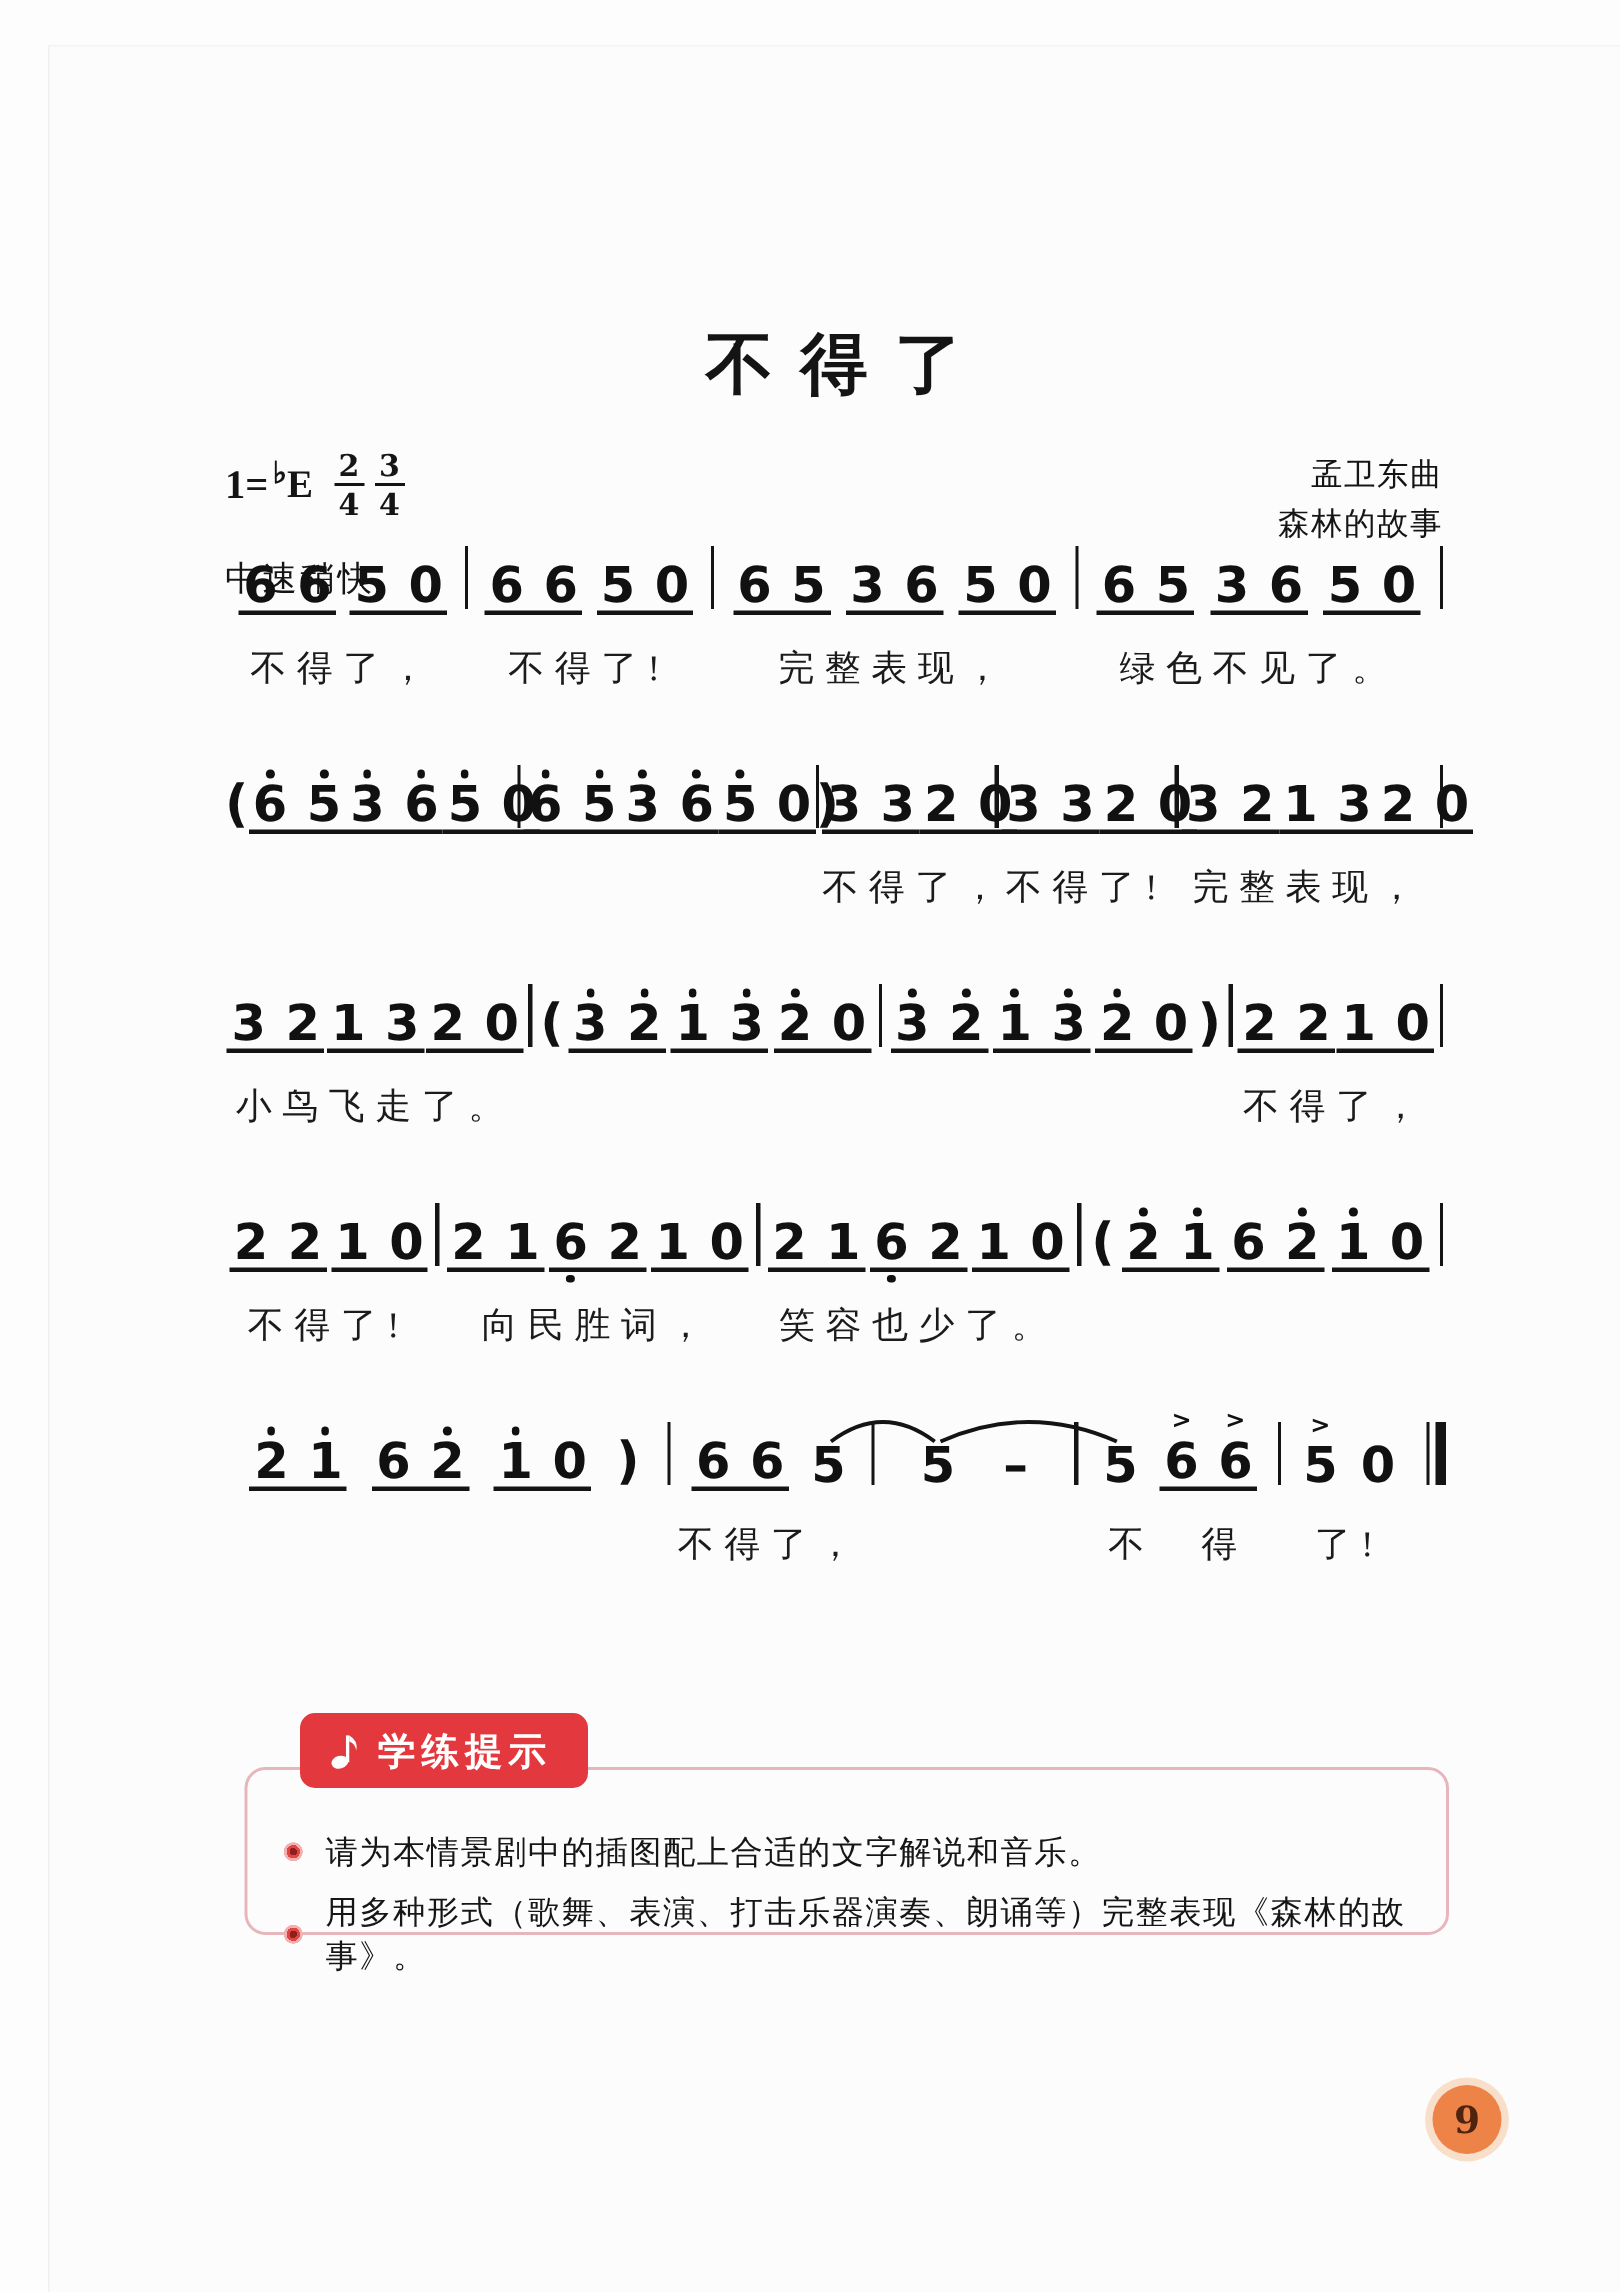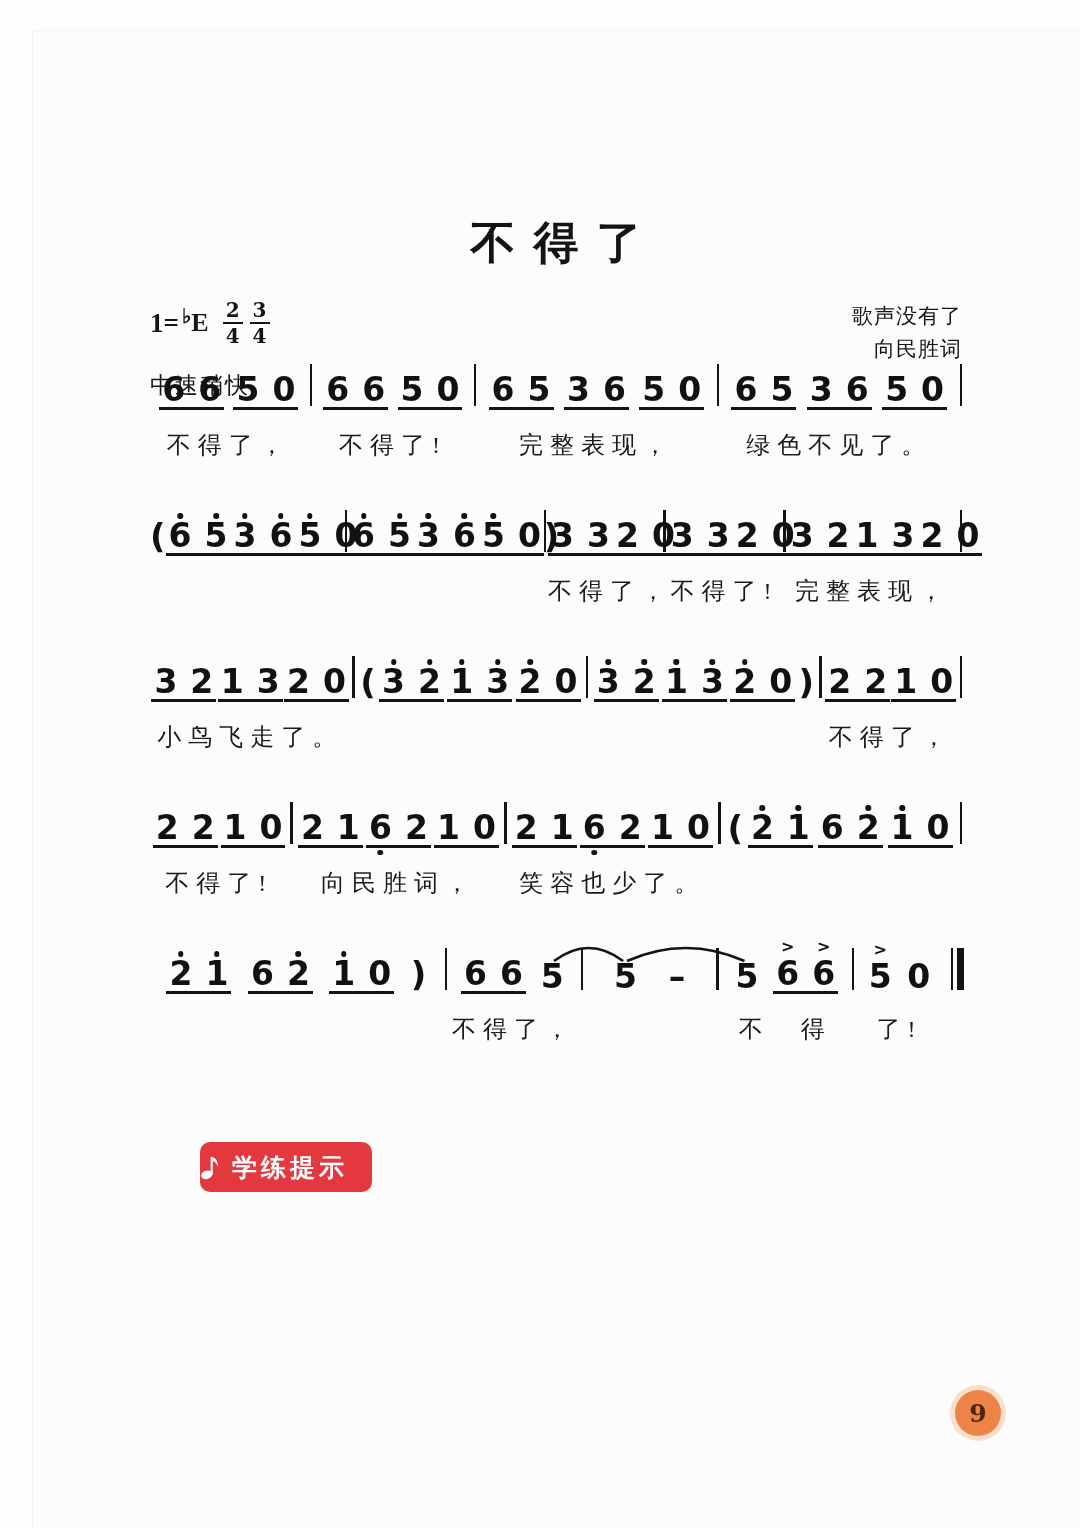--- a/index.html
+++ b/index.html
@@ -44,21 +44,21 @@
   .finalbar{display:flex;gap:4px;margin:2px 0 0 8px;flex:0 0 auto;}
   .finalbar .thin{width:2.5px;height:42px;background:#141414;}
   .finalbar .thick{width:7px;height:42px;background:#141414;}
   .m-lyric{margin-top:19px;height:30px;font-size:24px;letter-spacing:7px;text-align:center;
            white-space:nowrap;color:#1b1b1b;}
   
   .tips-box{position:absolute;left:163px;top:1178px;width:803px;height:112px;background:#fdfcfc;
             border:2px solid #e7b6bd;border-radius:14px;box-sizing:border-box;}
   .tips-badge{position:absolute;left:200px;top:1142px;height:50px;background:#e4383f;
               border-radius:10px;color:#fff;display:flex;align-items:center;gap:10px;
-              padding:0 24px 0 0;font-size:25px;font-weight:bold;letter-spacing:4px;z-index:2;}
+              padding:0 24px 0 20px;font-size:25px;font-weight:bold;letter-spacing:4px;z-index:2;}
   .tip-rows{padding:40px 0 0 24px;display:flex;flex-direction:column;gap:11px;}
   .tip-row{display:flex;align-items:center;gap:15px;}
   .bullet{flex:0 0 13px;width:13px;height:13px;border-radius:50%;
           background:radial-gradient(circle at 50% 50%, #8e1f1f 0 2.5px, #e04444 2.5px 4.5px, #f2b0b0 4.5px 6.2px, rgba(0,0,0,0) 6.5px);}
   .tip-text{font-size:21.5px;letter-spacing:1px;color:#161616;}
   
   .pagenum{position:absolute;left:955px;top:1390px;width:46px;height:46px;border-radius:50%;
            background:#ee8348;box-shadow:0 0 0 5px rgba(244,189,143,0.45);
            display:flex;align-items:center;justify-content:center;
            font-family:"DejaVu Serif",serif;font-size:25px;font-weight:bold;color:#4e240f;}
@@ -82,22 +82,22 @@
           <span class="ts-d">4</span>
         </span>
         <span class="ts">
           <span class="ts-n">3</span>
           <span class="ts-d">4</span>
         </span>
       </div>
       <div class="tempo">中速稍快</div>
     </div>
     <div class="credits">
-      <div>歌声没有了</div>
-      <div>向民胜词</div>
+      <div>孟卫东曲</div>
+      <div>森林的故事</div>
     </div>
   </div>
 
   <div class="score">
       <div class="system">
         <div class="srow">
           <div class="measure-col" style="flex-grow: 4;">
             <div class="m-notes">
               <span class="grp ul">
                 <span class="note"><span>6</span></span>
@@ -486,17 +486,29 @@
     <span style="display:flex;">
       <svg width="22" height="30" viewBox="0 0 24 30" aria-hidden="true">
         <ellipse cx="7.2" cy="23.5" rx="6.2" ry="4.6" fill="#ffffff" transform="rotate(-16 7.2 23.5)"></ellipse>
         <rect x="11.6" y="4" width="2.4" height="19.5" fill="#ffffff"></rect>
         <path d="M14 4 q6.5 3.5 5.2 11 q-1.2-5.5-5.2-6.6 z" fill="#ffffff"></path>
       </svg>
     </span>
     <span>学练提示</span>
   </div>
 
+  <div class="tips-box">
+    <div class="tip-rows">
+      <div class="tip-row">
+        <span class="bullet"></span>
+        <span class="tip-text">请为本情景剧中的插图配上合适的文字解说和音乐。</span>
+      </div>
+      <div class="tip-row">
+        <span class="bullet"></span>
+        <span class="tip-text">用多种形式（歌舞、表演、打击乐器演奏、朗诵等）完整表现《森林的故事》。</span>
+      </div>
+    </div>
+  </div>
 
   <div class="pagenum">
     <span>9</span>
   </div>
 </div>
 
 </body></html>

